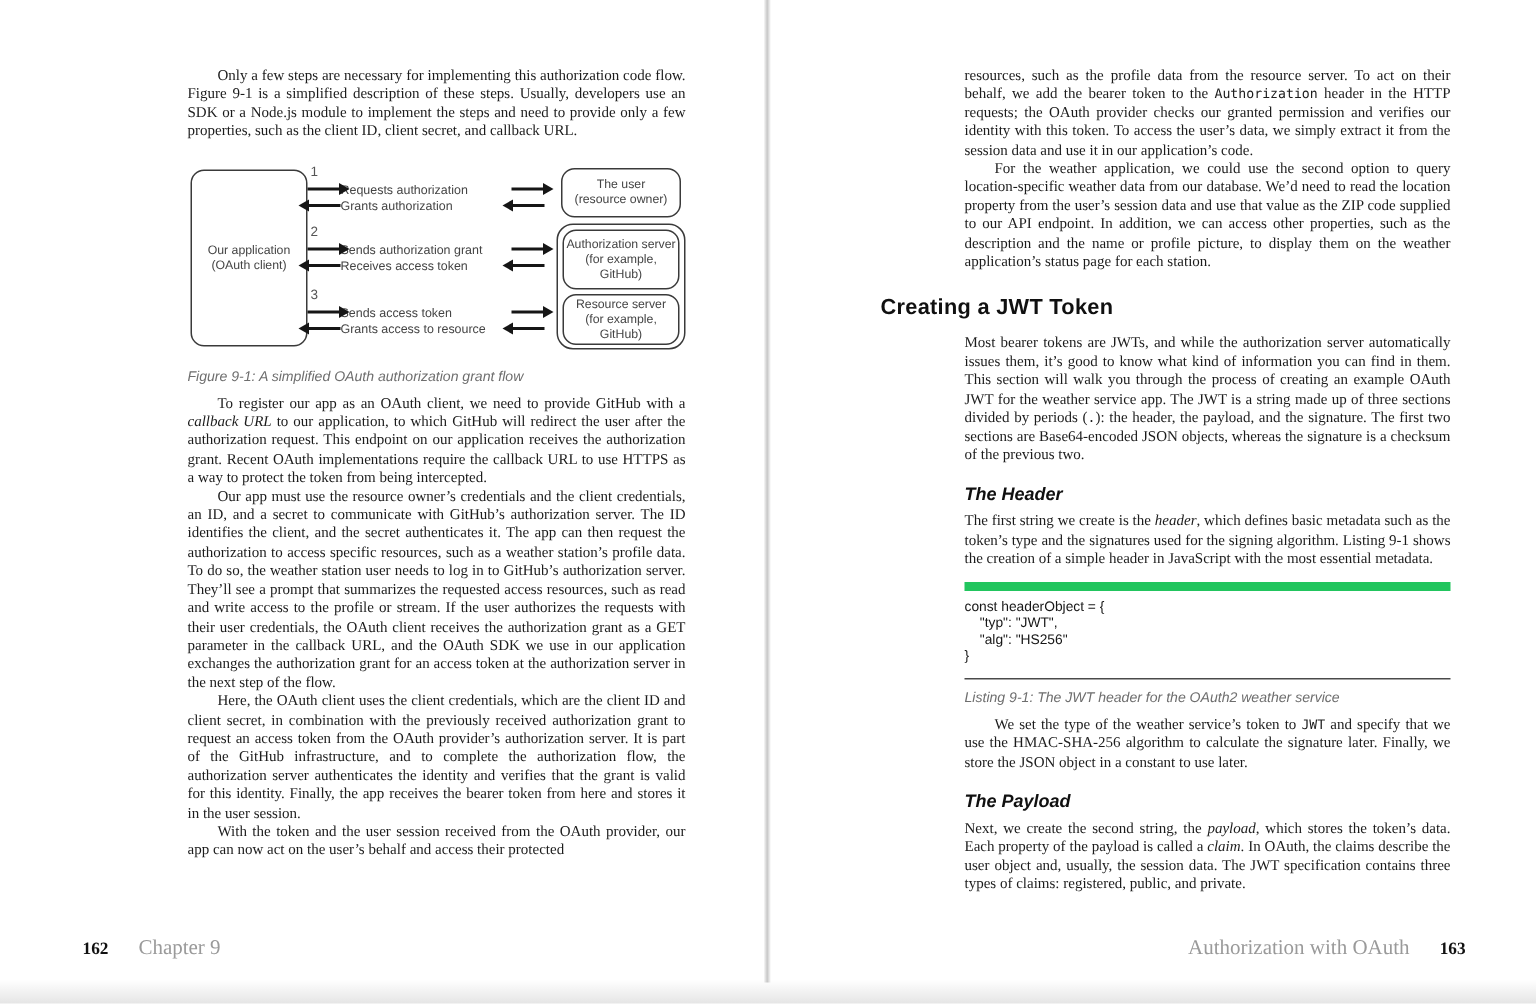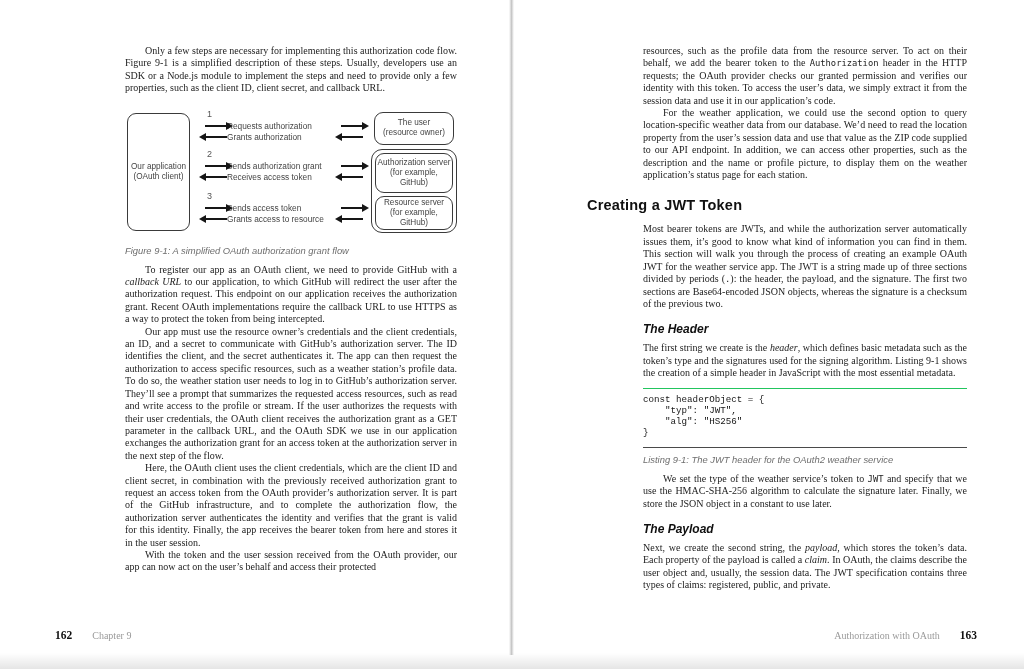--- a/index.html
+++ b/index.html
@@ -21,21 +21,21 @@
   p.body { font-size:10px; line-height:12.4px; text-align:justify; }
   p.body .it { font-style:italic; }
   p.body .mono { font-family:"DejaVu Sans Mono", monospace; font-size:8.8px; }
   p.indent { text-indent:20px; }
 
   
   .figure { position:relative; width:332px; height:132px; margin:10px 0 8px 0; }
   .dbox { border:1.2px solid #3a3a3a; border-radius:9px; background:#fff;
     display:flex; flex-direction:column; align-items:center; justify-content:center;
     font-family:"Liberation Sans", sans-serif; font-size:8.2px; line-height:1.2; color:#444; text-align:center; }
-  .client-box { position:absolute; left:2px; top:8px; width:63px; height:118px; }
+  .client-box { position:absolute; left:2px; top:8px; width:78px; height:118px; }
   .flows { position:absolute; left:80px; top:0; width:158px; }
   .flow-group { position:absolute; left:0; right:0; }
   .fg1 { top:4px; } .fg2 { top:44px; } .fg3 { top:86px; }
   .step-num { font-family:"Liberation Sans", sans-serif; font-size:9px; color:#555; height:12px; padding-left:2px; }
   .flow-line { display:flex; align-items:center; height:11px;
     font-family:"Liberation Sans", sans-serif; font-size:8.3px; color:#444; }
   .flow-label { flex:1; text-align:left; white-space:nowrap; }
   .arr { display:inline-block; width:22px; height:2px; background:#161616; position:relative; flex:none; }
   .arr-r::after { content:""; position:absolute; right:-6px; top:-3.5px;
     border-left:7px solid #161616; border-top:4.5px solid transparent; border-bottom:4.5px solid transparent; }
@@ -49,33 +49,33 @@
   .res-box { height:34px; }
 
   .caption { font-family:"Liberation Sans", sans-serif; font-style:italic;
     font-size:9.4px; color:#6e6e6e; margin:0 0 8px 0; }
 
   
   h2.section { font-family:"Liberation Sans", sans-serif; font-weight:bold; font-size:14.5px;
     color:#101010; margin:16px 0 10px -56px; letter-spacing:0.2px; }
   h3.sub { font-family:"Liberation Sans", sans-serif; font-weight:bold; font-style:italic;
     font-size:12px; color:#101010; margin:12px 0 6px 0; }
-  .code-block { border-top:1px solid #22c55e; border-bottom:1px solid #4a4a4a;
+  .code-block { border-top:6px solid #22c55e; border-bottom:1px solid #4a4a4a;
     margin:8px 0 6px 0; padding:5px 0 8px 0;
-    font-family:Liberation Mono, monospace; font-size:9.2px; line-height:11.3px; color:#161616; }
+    font-family:Liberation Sans, sans-serif; font-size:9.2px; line-height:11.3px; color:#161616; }
   .code-line { white-space:pre; }
   .listing-caption { margin:4px 0 8px 0; }
 
   
   .footer { position:absolute; bottom:28px; display:flex; align-items:baseline; gap:20px;
     font-family:Liberation Serif, serif; }
   .footer-left { left:55px; }
   .footer-right { right:47px; }
   .pagenum { font-weight:bold; font-size:11.5px; color:#111; }
-  .running-head { font-size:10px; color:#9a9a9a; }
+  .running-head { font-size:14px; color:#9a9a9a; }
 </style>
 </head>
 <body>
 
 <div class="spread">
 
   <div class="page">
     <div class="tb tb-left">
 
       <p class="body indent"><span>Only a few steps are necessary for implementing this authorization code flow. Figure 9-1 is a simplified description of these steps. Usually, developers use an SDK or a Node.js module to implement the steps and need to provide only a few properties, such as the client ID, client secret, and callback URL.</span></p>

